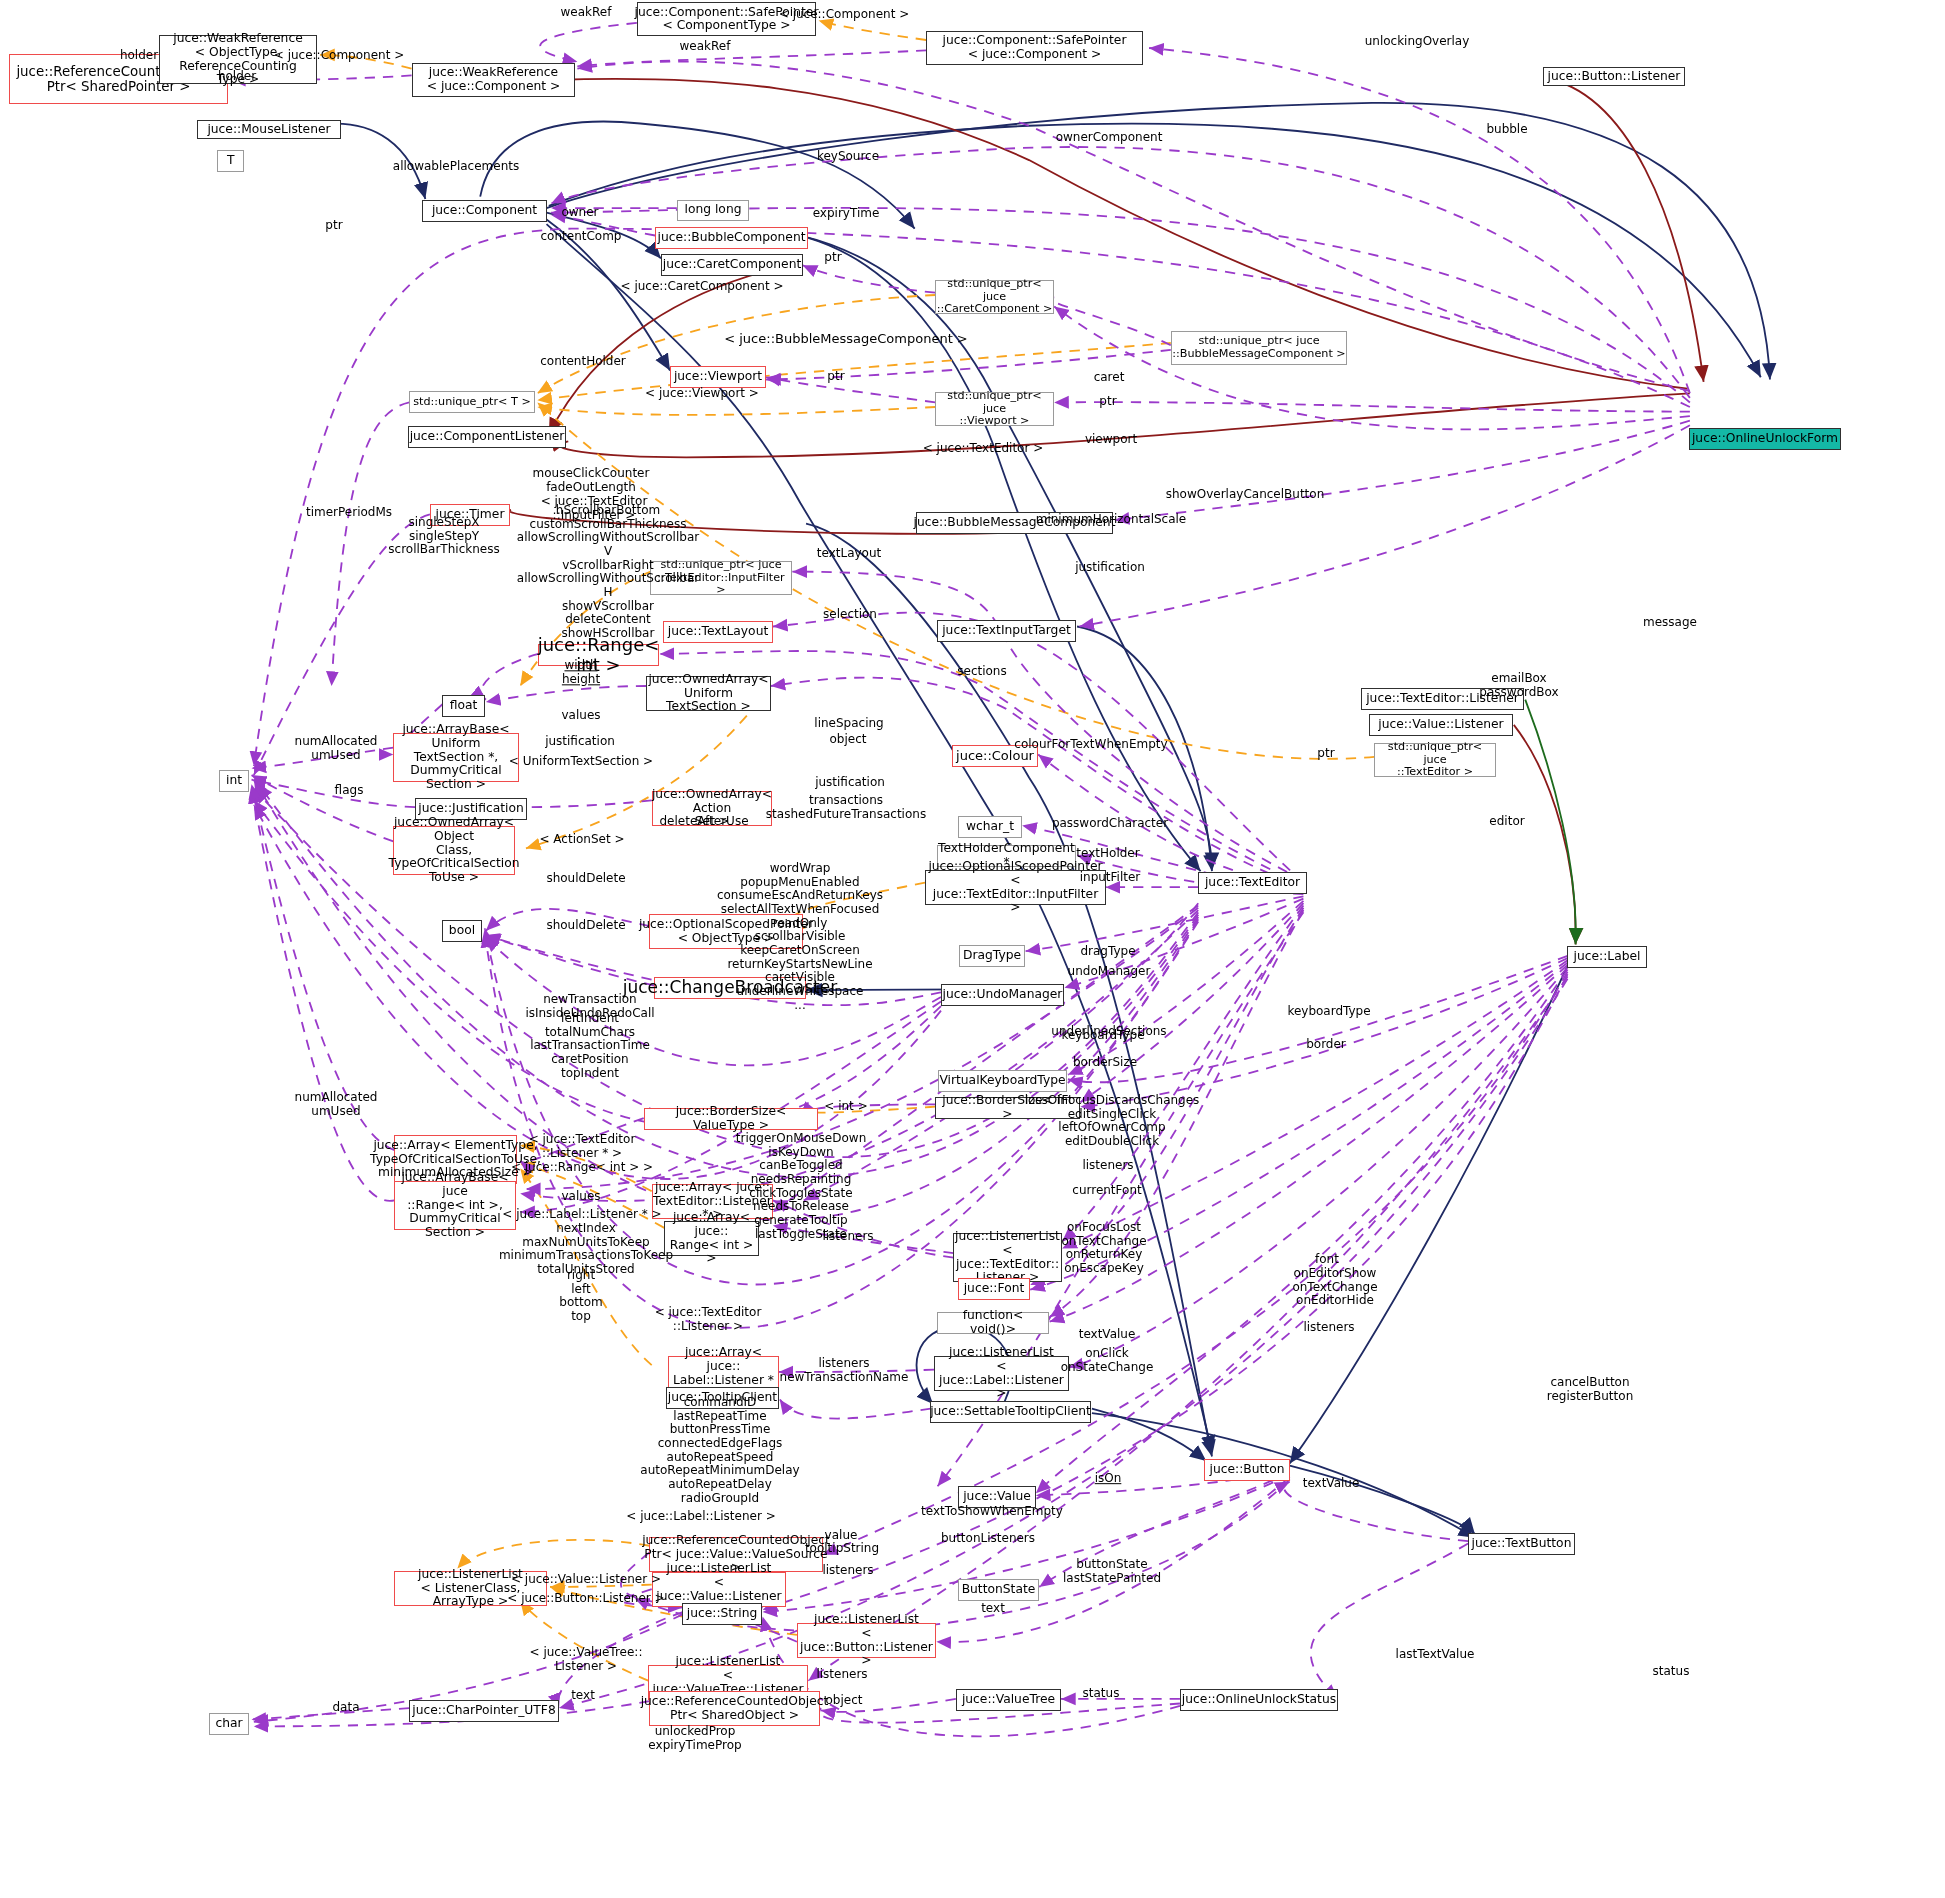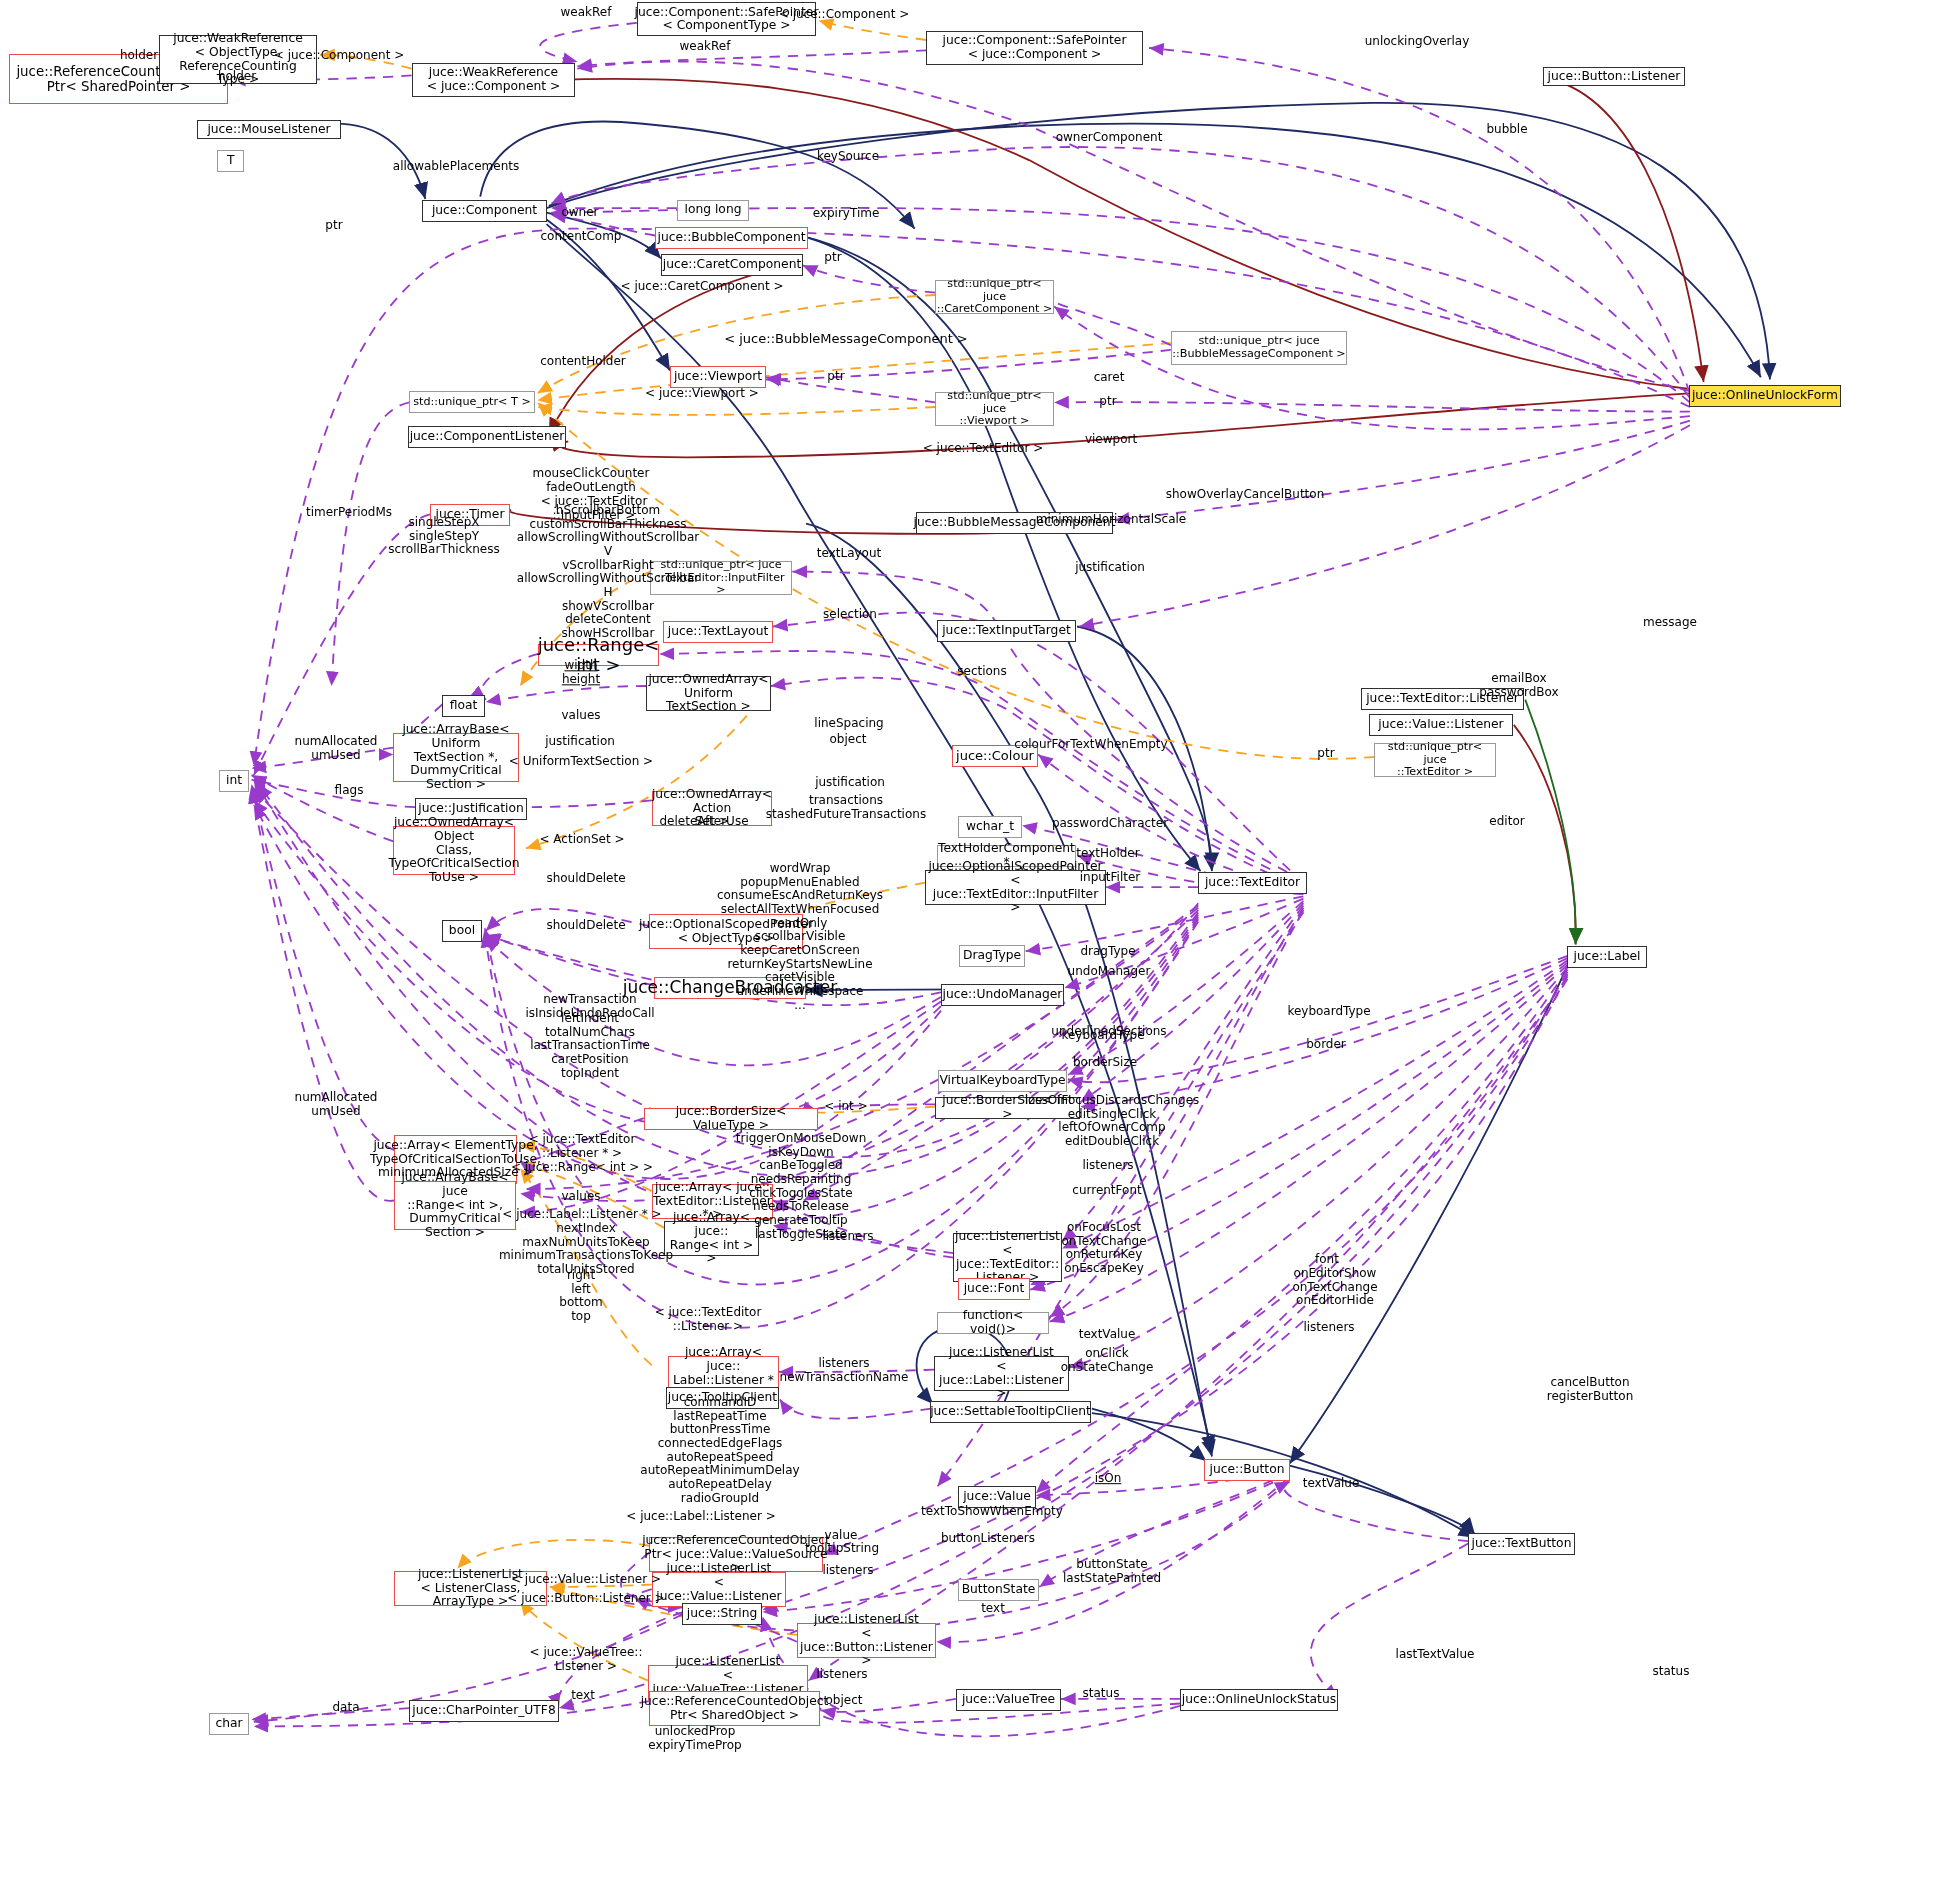--- a/index.html
+++ b/index.html
@@ -5,21 +5,21 @@
   html,body{margin:0;padding:0;background:#ffffff;}
   body{font-family:"DejaVu Sans","Liberation Sans",sans-serif;}
   #canvas{position:relative;width:1946px;height:1899px;background:#fff;overflow:hidden;}
   #edges{position:absolute;left:0;top:0;width:1946px;height:1899px;}
   .node{position:absolute;box-sizing:border-box;display:flex;align-items:center;
         justify-content:center;text-align:center;line-height:1.12;
         background:#ffffff;color:#000;white-space:pre-line;}
   .node.solid{border:1.1px solid #303030;}
   .node.red{border:1.1px solid #ef4b4b;}
   .node.grey{border:1.1px solid #9a9a9a;}
-  .node.cur{border:1.1px solid #303030;background:#fde047;}
+  .node.cur{border:1.1px solid #303030;background:#14b8a6;margin-top:43px;}
   .elabel{position:absolute;color:#000;text-align:center;white-space:pre-line;
           line-height:1.14;transform:translate(-50%,-50%);}
 </style>
 </head>
 <body>
 
 <div id="canvas">
   <svg id="edges" viewBox="0 0 1702 1661" preserveAspectRatio="none">
     <defs>
       <marker id="ap" markerWidth="9" markerHeight="9" refX="8" refY="4.5" orient="auto">

